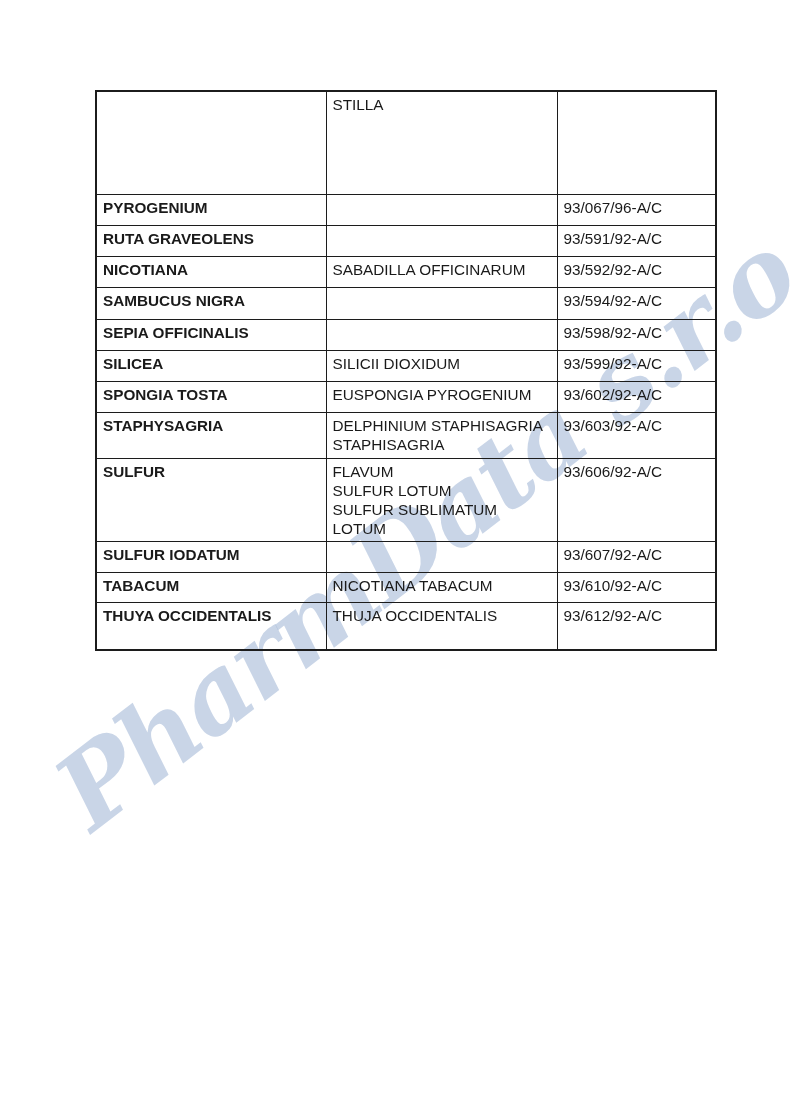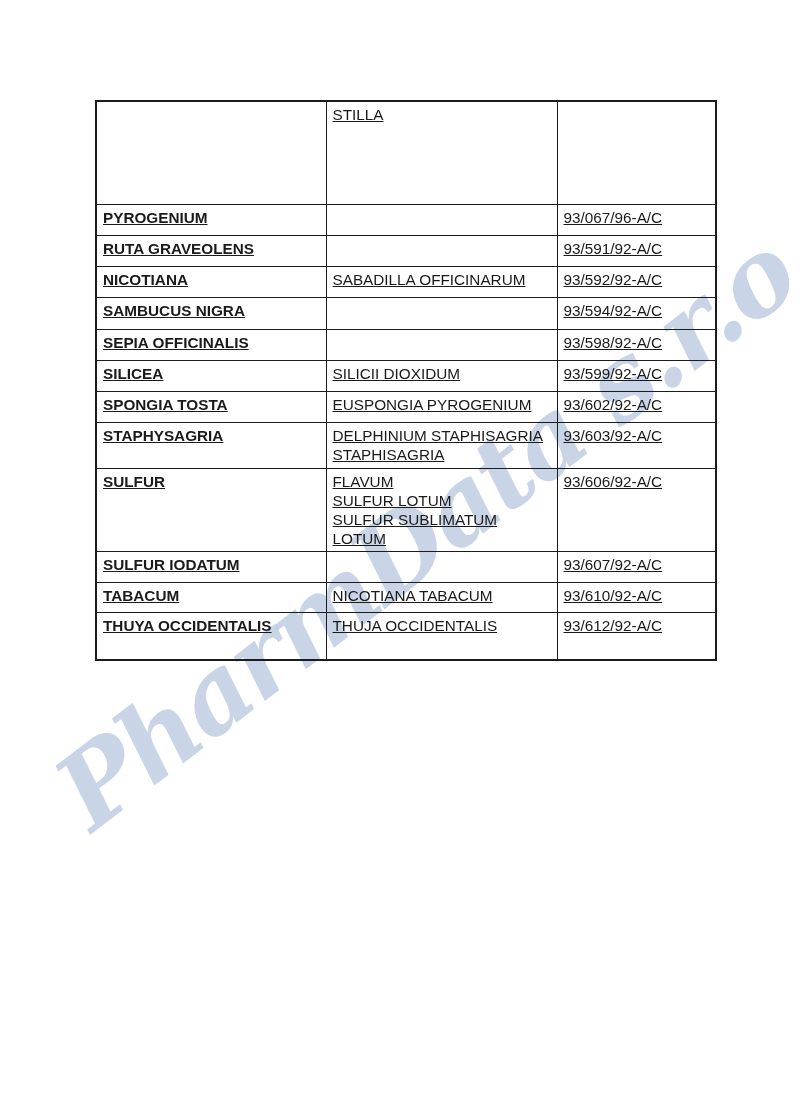--- a/index.html
+++ b/index.html
@@ -27,26 +27,25 @@
     line-height:150px;
     letter-spacing:-3px;
     color:rgba(156,178,211,0.55);
     white-space:nowrap;
     pointer-events:none;
     user-select:none;
   }
   
   table.doc{
     position:absolute;
-    left:95px; top:100px;
+    left:95px; top:90px;
     width:620px;
     border-collapse:collapse;
     table-layout:fixed;
     background:transparent;
-    text-decoration:underline;
   }
   table.doc{border:2px solid #1c1c1c;}
   table.doc td{
     border:1.5px solid #1c1c1c;
     vertical-align:top;
     padding:3px 6px;
     font-size:15.3px;
     line-height:19px;
     overflow:hidden;
   }

